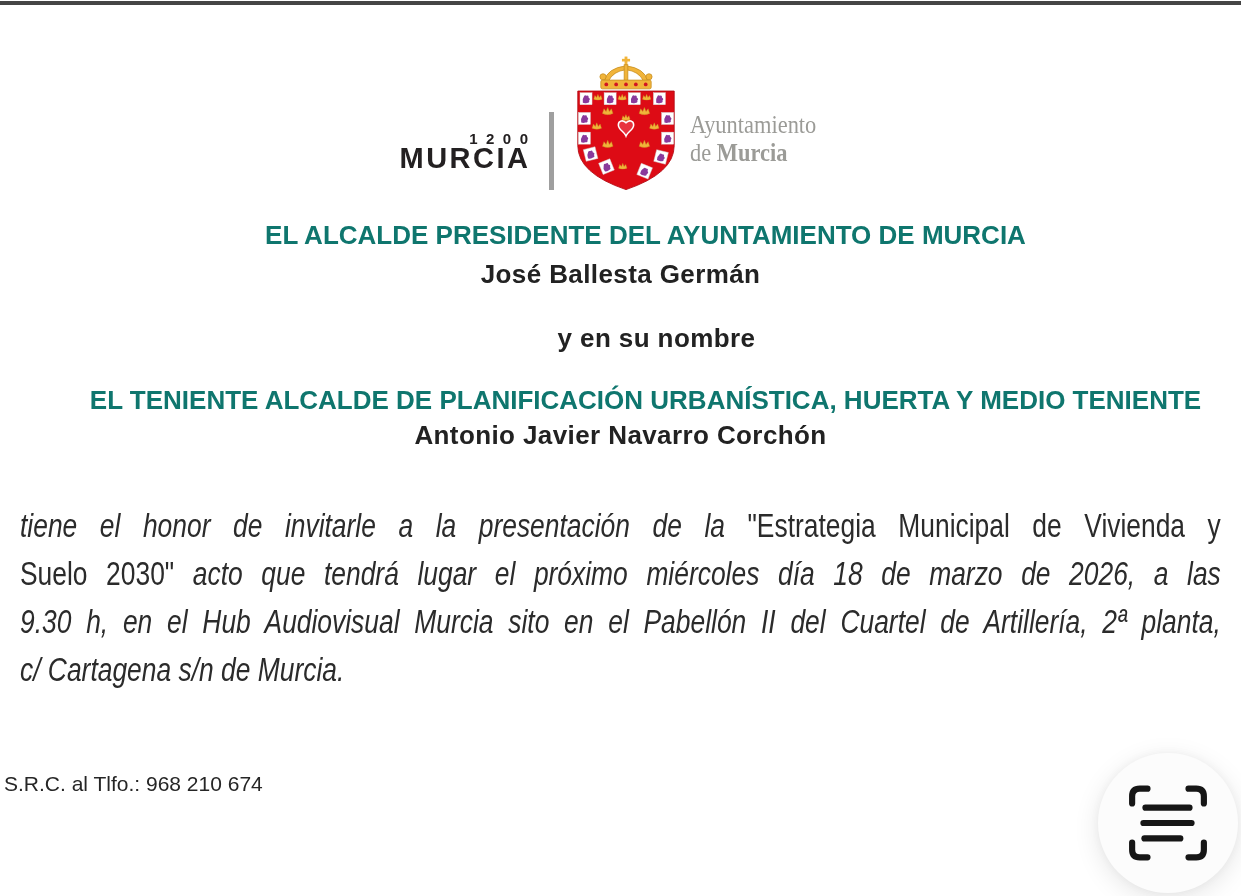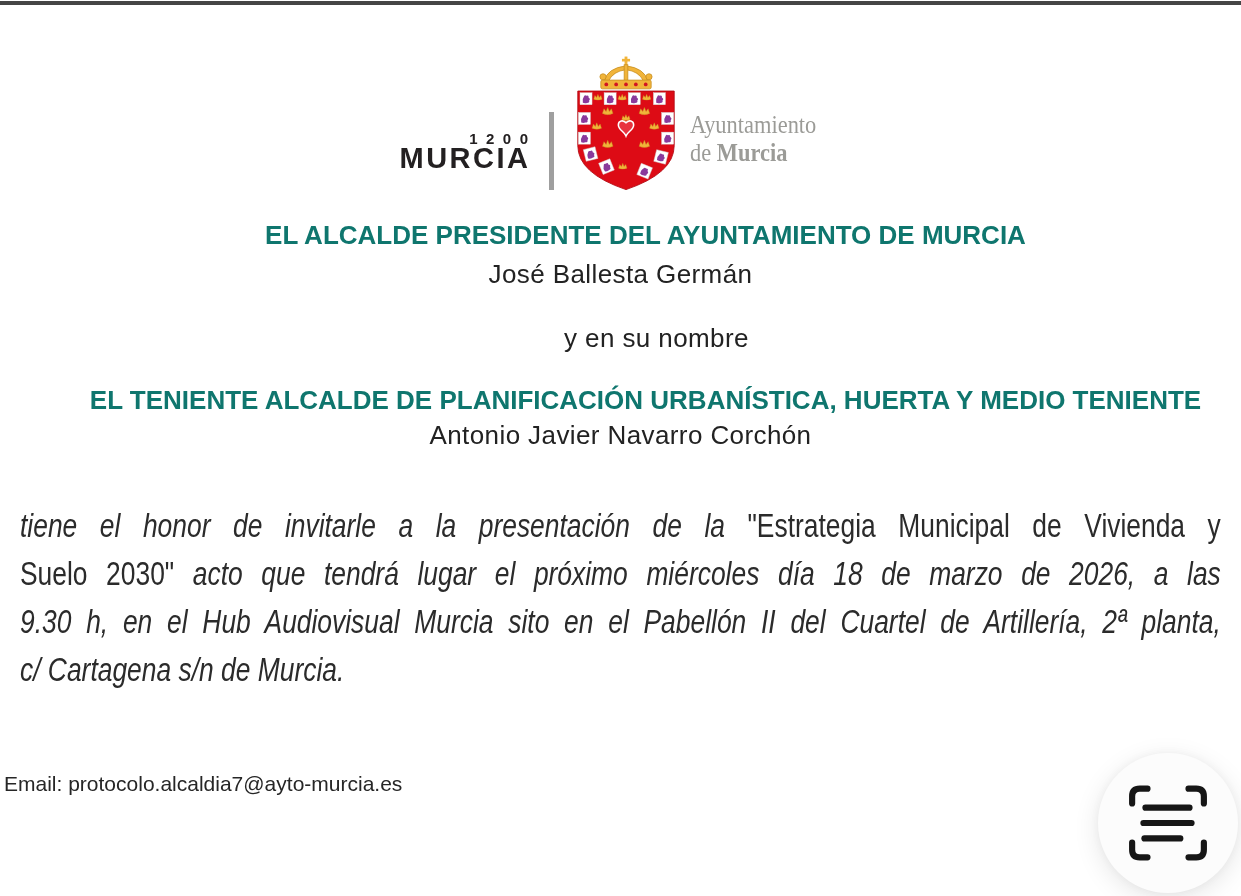--- a/index.html
+++ b/index.html
@@ -13,21 +13,21 @@
   .wordmark{position:absolute;left:393px;top:112px;width:135px;text-align:right;color:#232021;margin-top:20px;}
   .wordmark .year{font-size:15px;font-weight:bold;letter-spacing:8.5px;margin-right:-8.5px;line-height:14px;}
   .wordmark .mark{font-size:29px;font-weight:bold;letter-spacing:2.5px;margin-right:-2.5px;line-height:25px;}
   .logo-divider{position:absolute;left:549px;top:112px;width:5px;height:78px;background:#9f9f9f;}
   .coa{position:absolute;left:571px;top:56px;}
   .orgtext{position:absolute;left:690px;top:111px;transform:scaleX(0.88);transform-origin:0 0;
     font-family:"Liberation Serif",serif;color:#9b9b97;font-size:25.5px;line-height:28px;white-space:nowrap;}
   .orgtext .b{font-weight:bold;}
 
   
-  .center-line{position:absolute;left:0;width:1241px;text-align:center;line-height:30px;white-space:nowrap;}
+  .center-line{position:absolute;left:0;width:1241px;text-align:center;line-height:30px;white-space:nowrap;font-weight:bold;}
   .h-bold{font-size:26px;font-weight:bold;color:#0f766e;margin-left:25px;}
   .h-reg{font-size:26px;color:#222222;letter-spacing:0.4px;}
   .t-alcalde{top:220px;}
   .n-alcalde{top:259px;}
   .t-nombre{top:323px;padding-left:36px;}
   .t-teniente{top:385px;}
   .n-teniente{top:420px;}
 
   
   .body-block{position:absolute;left:20px;top:502px;width:1501px;
@@ -132,21 +132,21 @@
 <div class="center-line h-reg n-teniente">Antonio Javier Navarro Corchón</div>
 
 <div class="body-block">
     <div class="body-line"><span class="italic">tiene el honor de invitarle a la presentación de la </span><span class="upright">"Estrategia Municipal de Vivienda y</span></div>
     <div class="body-line"><span class="upright">Suelo 2030" </span><span class="italic">acto que tendrá lugar el próximo miércoles día 18 de marzo de 2026, a las</span></div>
     <div class="body-line"><span class="italic">9.30 h, en el Hub Audiovisual Murcia sito en el Pabellón II del Cuartel de Artillería, 2ª planta,</span></div>
     <div class="body-line last"><span class="italic">c/ Cartagena s/n de Murcia.</span></div>
   </div>
 
 <div class="footer">
-  <div>Email: protocolo.alcaldia7@ayto-murcia.es</div>
+  <div>S.R.C. al Tlfo.: 968 210 674</div>
 </div>
 
 <button class="scan-btn">
   <svg width="82" height="82" viewBox="0 0 80 80" fill="none" stroke="#161616" stroke-width="6" stroke-linecap="round" xmlns="http://www.w3.org/2000/svg">
     <path d="M5,21 V14 Q5,6.5 12.5,6.5 H20"></path>
     <path d="M60,6.5 H67.5 Q75,6.5 75,14 V21"></path>
     <path d="M5,59 V66 Q5,73.5 12.5,73.5 H20"></path>
     <path d="M75,59 V66 Q75,73.5 67.5,73.5 H60"></path>
     <path d="M18,25 H61"></path>
     <path d="M16,40 H63"></path>

